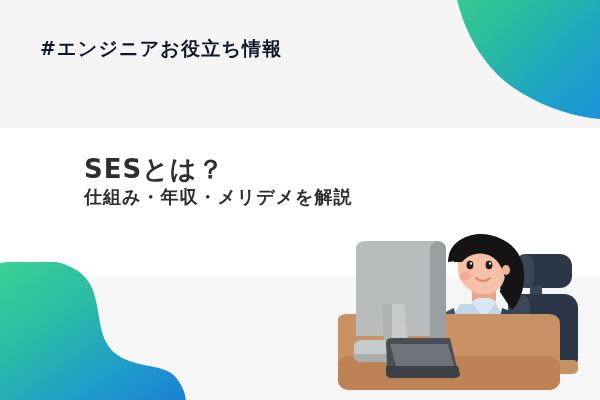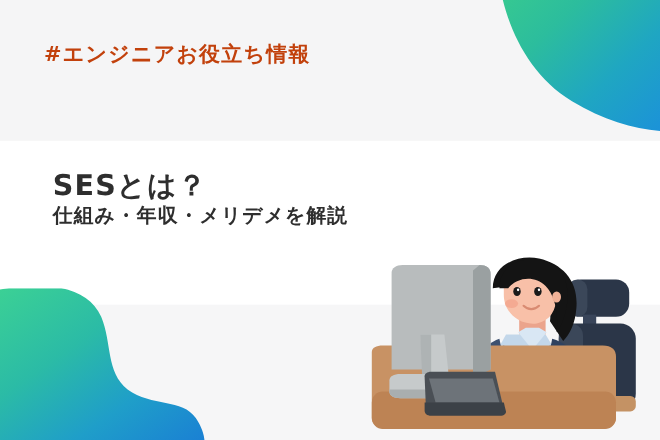--- a/index.html
+++ b/index.html
@@ -53,35 +53,36 @@
   }
 
   
   #hashtag {
     position: absolute;
     left: 40px;
     top: 36px;
     font-size: 19px;
     font-weight: 700;
     letter-spacing: 1.2px;
-    color: #c2410c;
+    color: #0f172a;
     white-space: nowrap;
   }
   #title-block {
     position: absolute;
     left: 48px;
     top: 154px;
     color: #2e2e2e;
     font-weight: 700;
     letter-spacing: 1px;
     line-height: 1.22;
   }
   .title-line {
     font-size: 26px;
     white-space: nowrap;
+    margin-left: 36px;
   }
   #title-line-2 {
     font-size: 18px;
   }
 
   
   #illustration {
     position: absolute;
     left: 330px;
     top: 232px;

